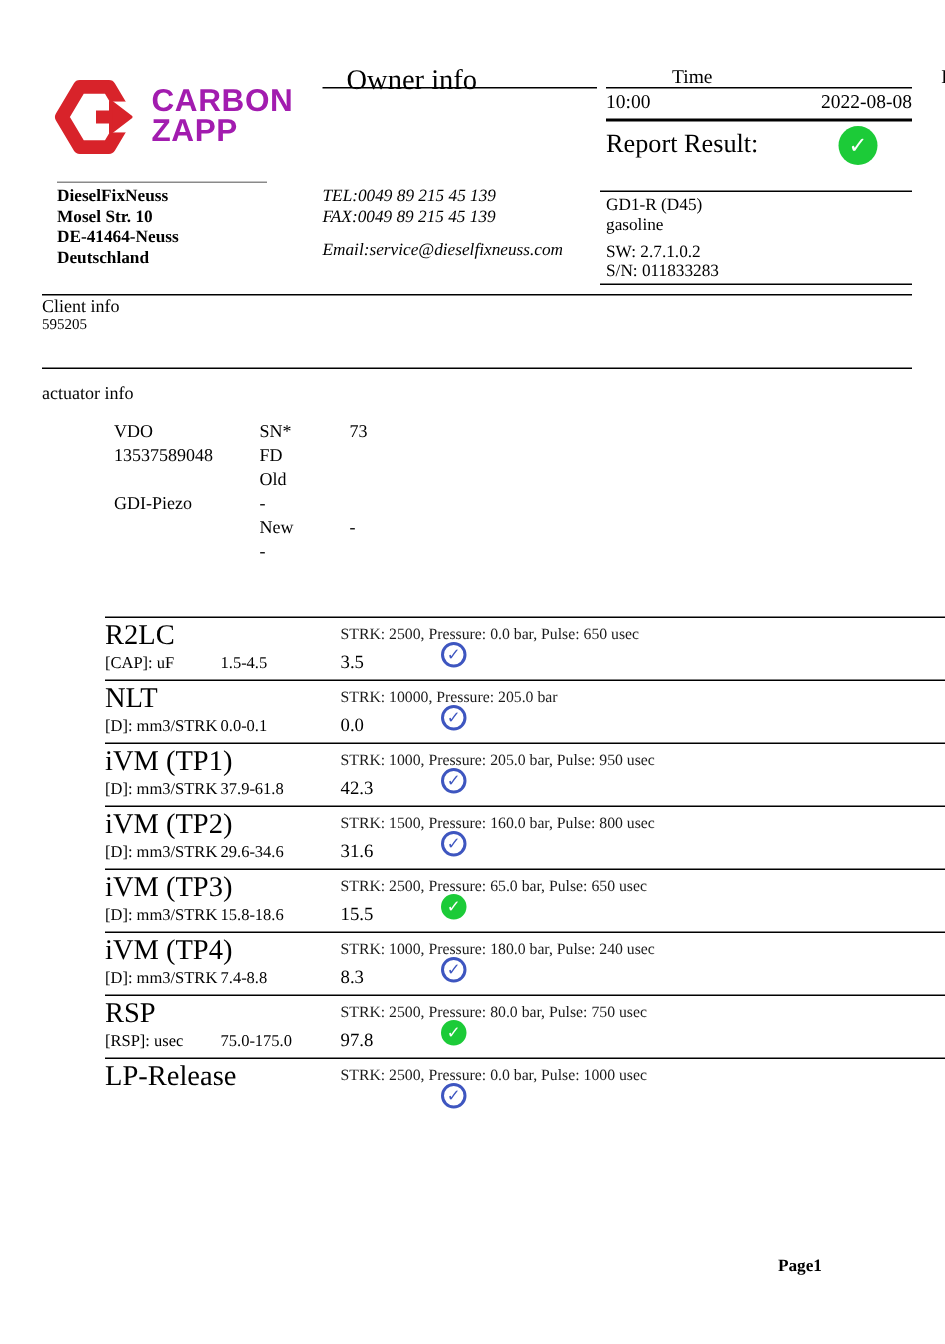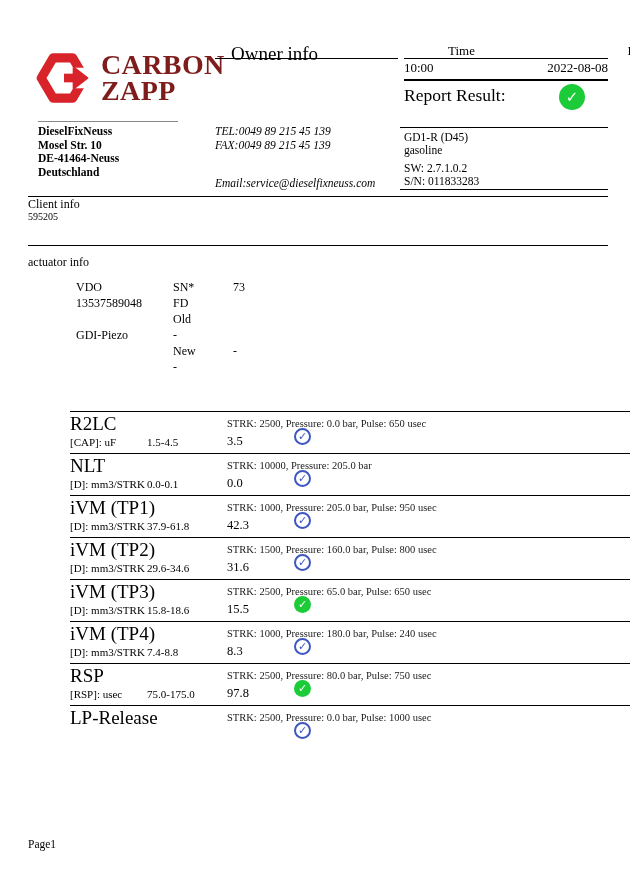--- a/index.html
+++ b/index.html
@@ -6,31 +6,31 @@
   .page{position:relative;width:630px;height:896px;background:#fff;overflow:hidden;
         font-family:"Liberation Serif", serif;color:#000;}
   .abs{position:absolute;}
   .hline{position:absolute;background:#000;height:1px;}
   .hline.gray{background:#8a8a8a;}
   .hline.thick{height:2px;}
 
   
   .logo{position:absolute;left:36px;top:52px;display:flex;align-items:center;gap:9px;}
   .logo svg{width:56px;height:52px;display:block;}
-  .logo-text{font-family:Liberation Serif, serif;font-weight:bold;font-size:28px;
-             line-height:0.93;letter-spacing:0.4px;color:#7f1d1d;}
+  .logo-text{font-family:Liberation Sans, sans-serif;font-weight:bold;font-size:21px;
+             line-height:0.93;letter-spacing:0.4px;color:#a21caf;}
 
   .owner-label{left:231px;top:43px;font-size:19px;}
   .td-head{left:404px;top:43px;width:204px;display:flex;justify-content:space-between;font-size:13px;margin-left:44px;}
   .td-vals{left:404px;top:60px;width:204px;display:flex;justify-content:space-between;font-size:13px;}
   .report-result{left:404px;top:85px;font-size:17.5px;}
 
   .addr{left:38px;top:125px;font-size:11.5px;font-weight:bold;line-height:13.5px;}
   .contact{left:215px;top:125px;font-size:11.5px;line-height:13.5px;font-style:italic;}
-  .contact .email{margin-top:25px;}
+  .contact .email{margin-top:9px;}
 
   .machine{left:404px;top:131px;font-size:11.5px;line-height:13px;}
   .machine .sw{margin-top:5px;}
 
   .client-label{left:28px;top:197px;font-size:12px;}
   .client-value{left:28px;top:211px;font-size:10px;}
   .actuator-label{left:28px;top:255px;font-size:12px;}
 
   .act-grid{left:28px;top:279px;width:300px;font-size:12px;}
   .act-row{display:flex;height:16px;line-height:16px;}
@@ -50,21 +50,21 @@
   .check{width:17px;height:17px;border-radius:50%;display:flex;align-items:center;
          justify-content:center;font-size:11px;font-weight:bold;box-sizing:border-box;
          font-family:"DejaVu Sans", sans-serif;}
   .check-outline{border:2px solid #3e56c0;color:#3e56c0;background:#fff;}
   .check-green{background:#1ccb38;color:#fff;}
   .check-big{width:26px;height:26px;font-size:15px;border-radius:50%;background:#1ccb38;
              color:#fff;display:flex;align-items:center;justify-content:center;font-weight:bold;
              font-family:"DejaVu Sans", sans-serif;}
   .result-check{left:559px;top:84px;}
 
-  .page-footer{left:28px;top:838px;width:520px;text-align:left;font-size:11.5px;}
+  .page-footer{left:28px;top:838px;width:520px;text-align:right;font-size:11.5px;font-weight:bold;}
 </style>
 </head>
 <body>
 
 <div class="page">
 
   <div class="logo">
     <span>
       <svg viewBox="0 0 100 96">
         <polygon points="88,48 66,11 30,11 8,48 30,85 66,85" fill="none" stroke="#d8232a" stroke-width="17" stroke-linejoin="round"></polygon>

